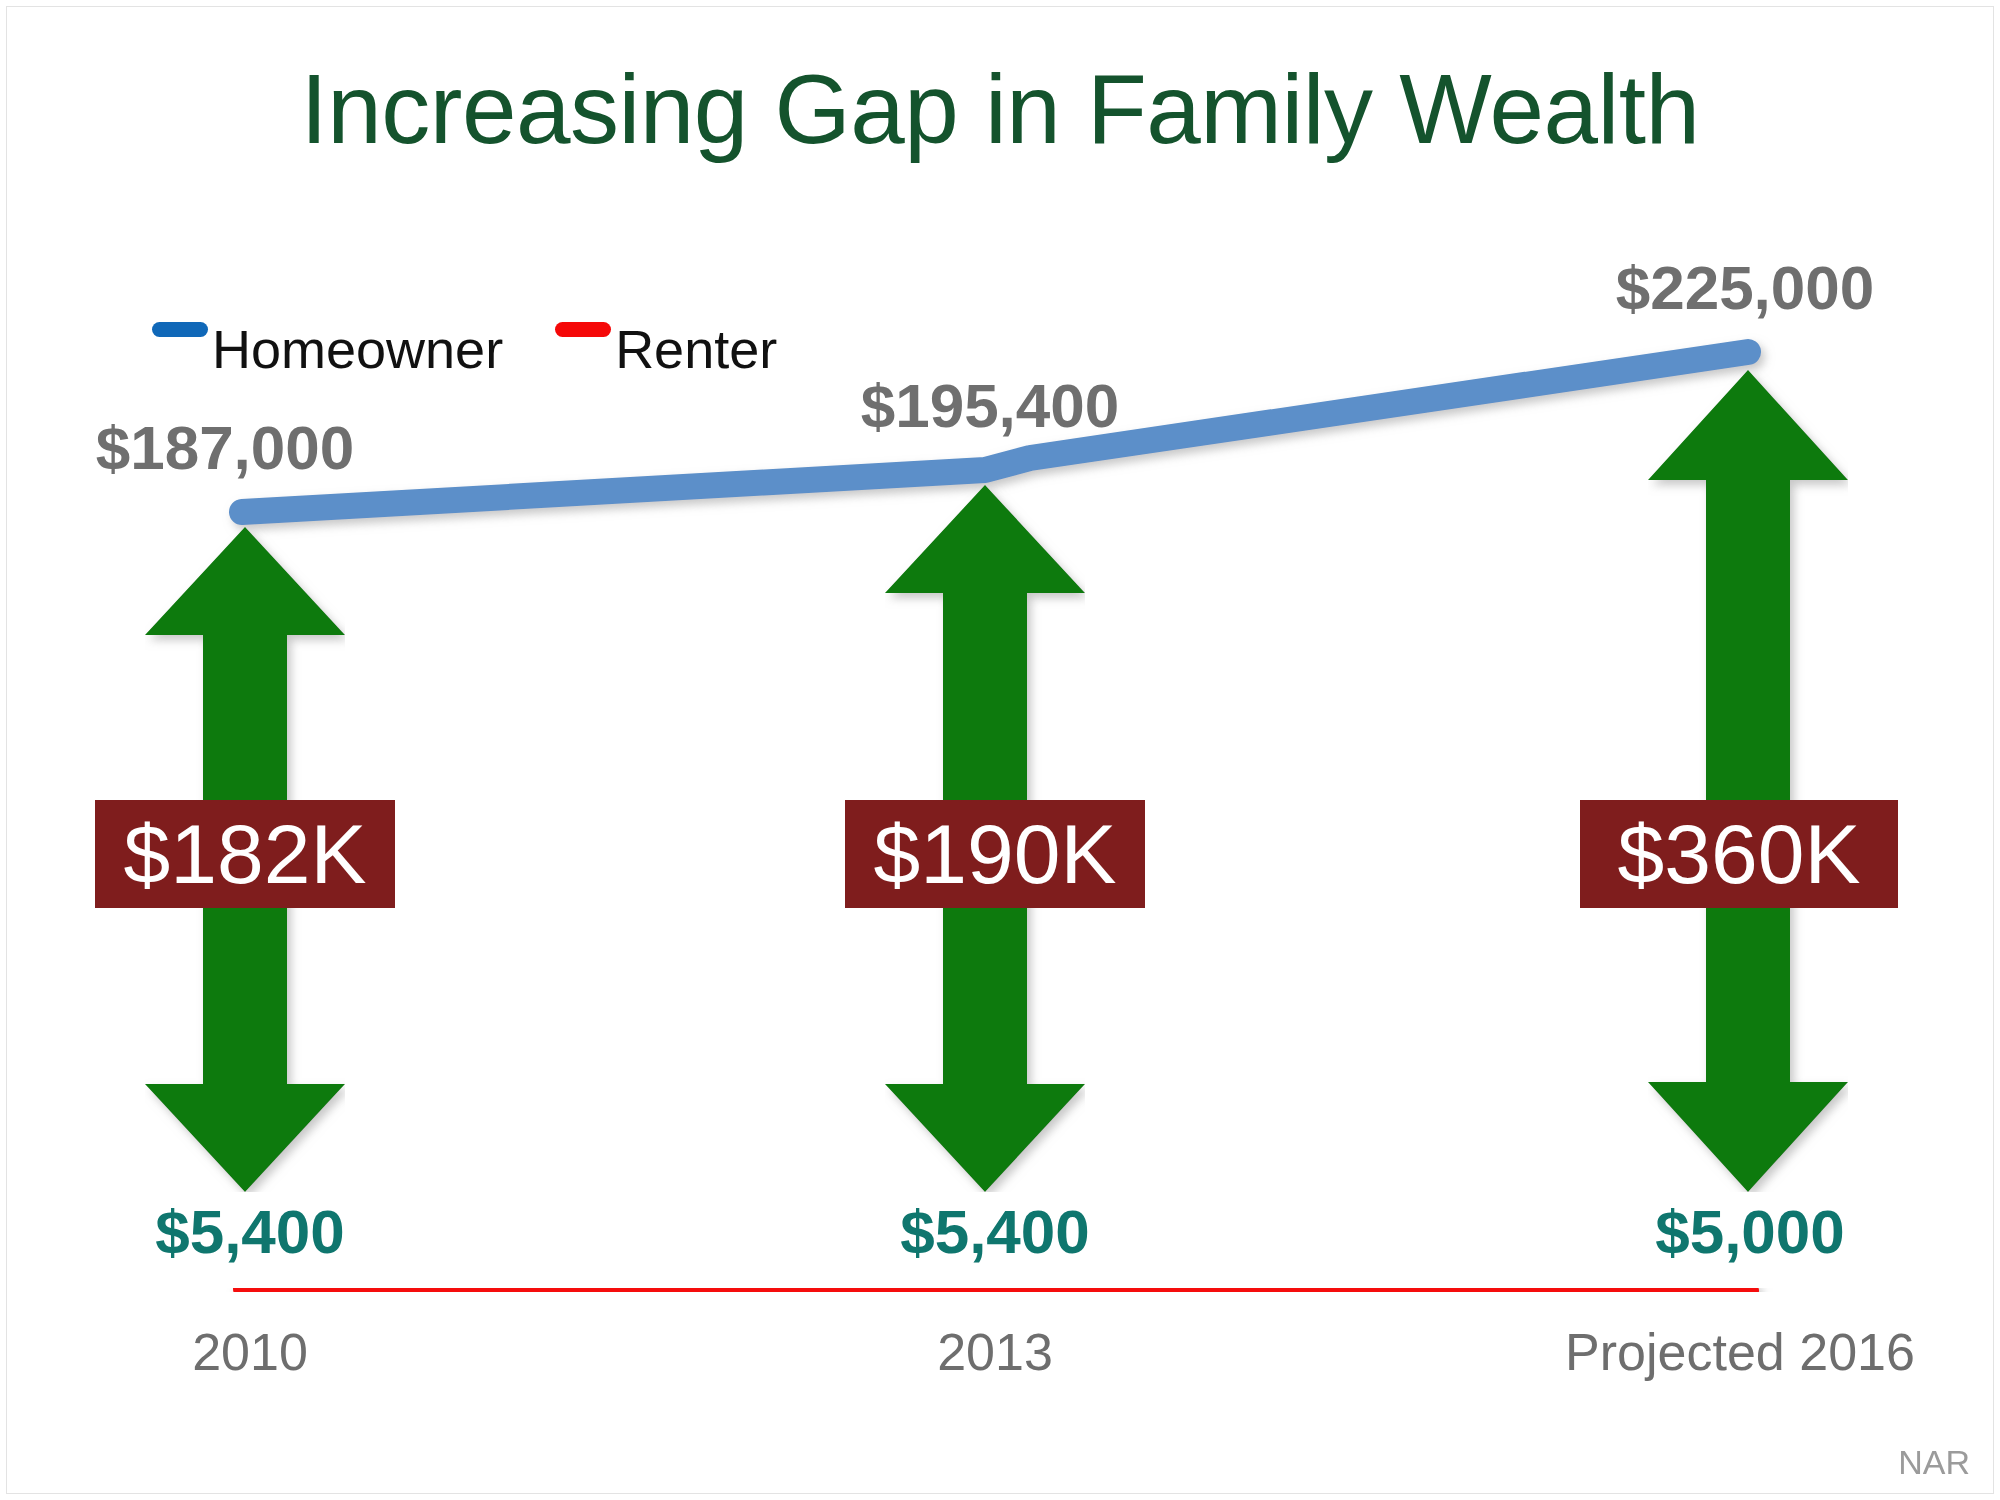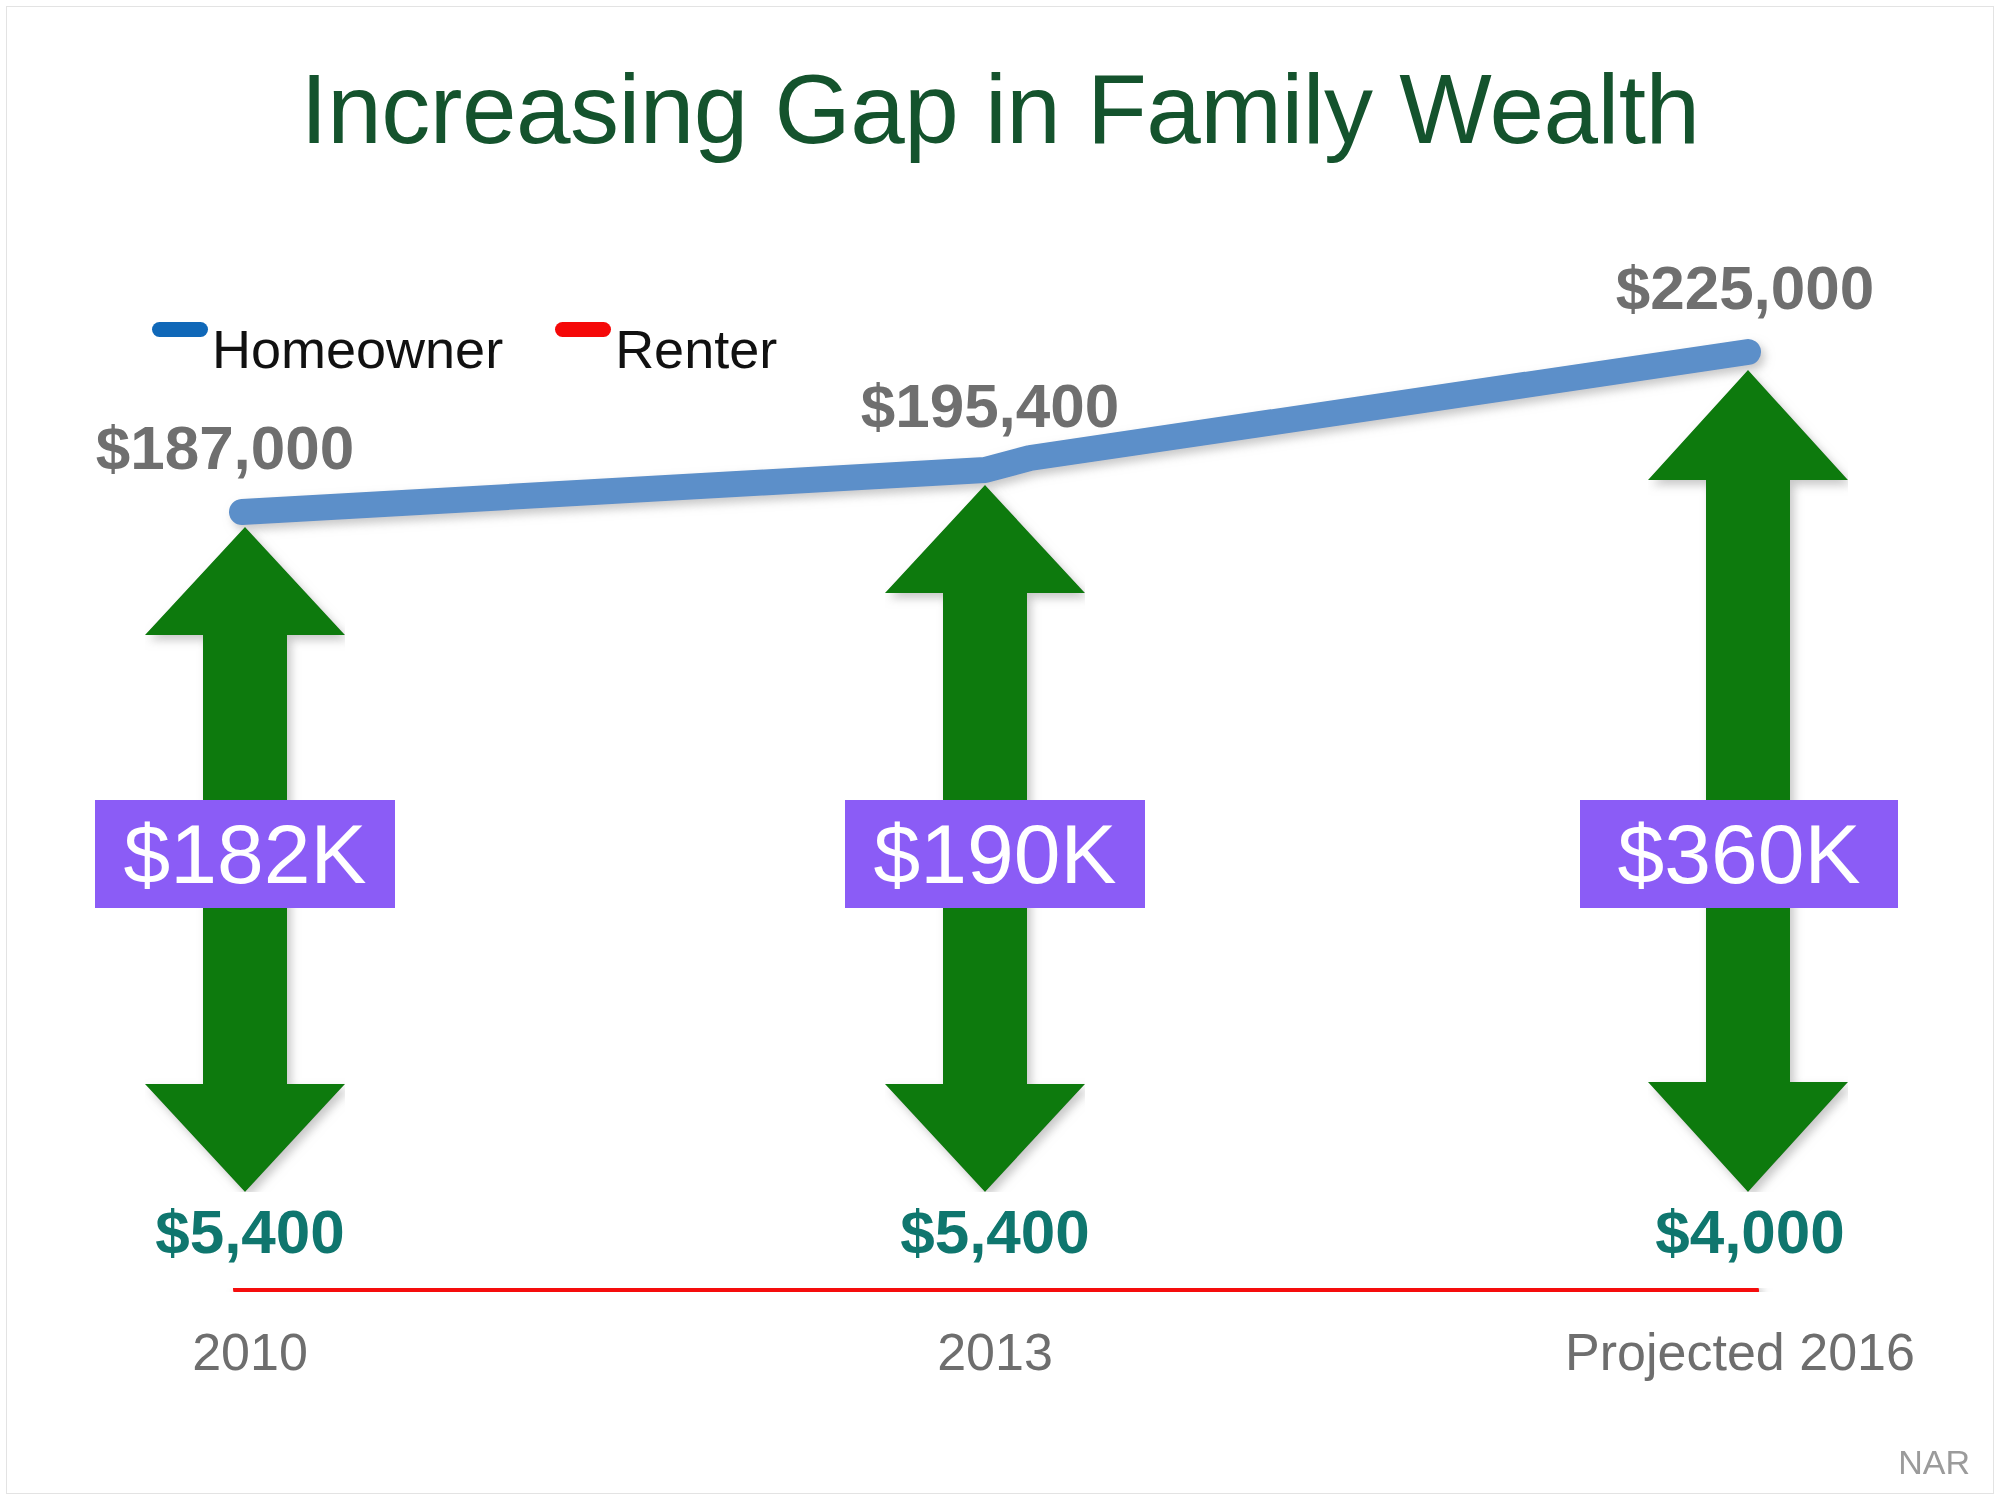--- a/index.html
+++ b/index.html
@@ -81,21 +81,21 @@
   
   .gap-arrow {
     position: absolute;
     width: 200px;
   }
   .gap-arrow svg { display: block; width: 100%; height: 100%; }
 
   
   .gap-box {
     position: absolute;
-    background: #8b5cf6;
+    background: #7f1d1d;
     color: #ffffff;
     font-size: 84px;
     line-height: 108px;
     height: 108px;
     text-align: center;
     white-space: nowrap;
   }
 
   
   .value-label {
@@ -186,21 +186,21 @@
   <div class="gap-box" style="left:95px; top:800px; width:300px;">$182K</div>
 
   <div class="gap-box" style="left:845px; top:800px; width:300px;">$190K</div>
 
   <div class="gap-box" style="left:1580px; top:800px; width:318px;">$360K</div>
 
   <div class="value-label renter-label" style="left:50px; top:1196px; width:400px;">$5,400</div>
 
   <div class="value-label renter-label" style="left:795px; top:1196px; width:400px;">$5,400</div>
 
-  <div class="value-label renter-label" style="left:1550px; top:1196px; width:400px;">$4,000</div>
+  <div class="value-label renter-label" style="left:1550px; top:1196px; width:400px;">$5,000</div>
 
   <div class="axis-label" style="left:60px; top:1322px; width:380px;">2010</div>
 
   <div class="axis-label" style="left:805px; top:1322px; width:380px;">2013</div>
 
   <div class="axis-label" style="left:1530px; top:1322px; width:420px;">Projected 2016</div>
 
   <div id="source-mark">NAR</div>
 
 </div>

